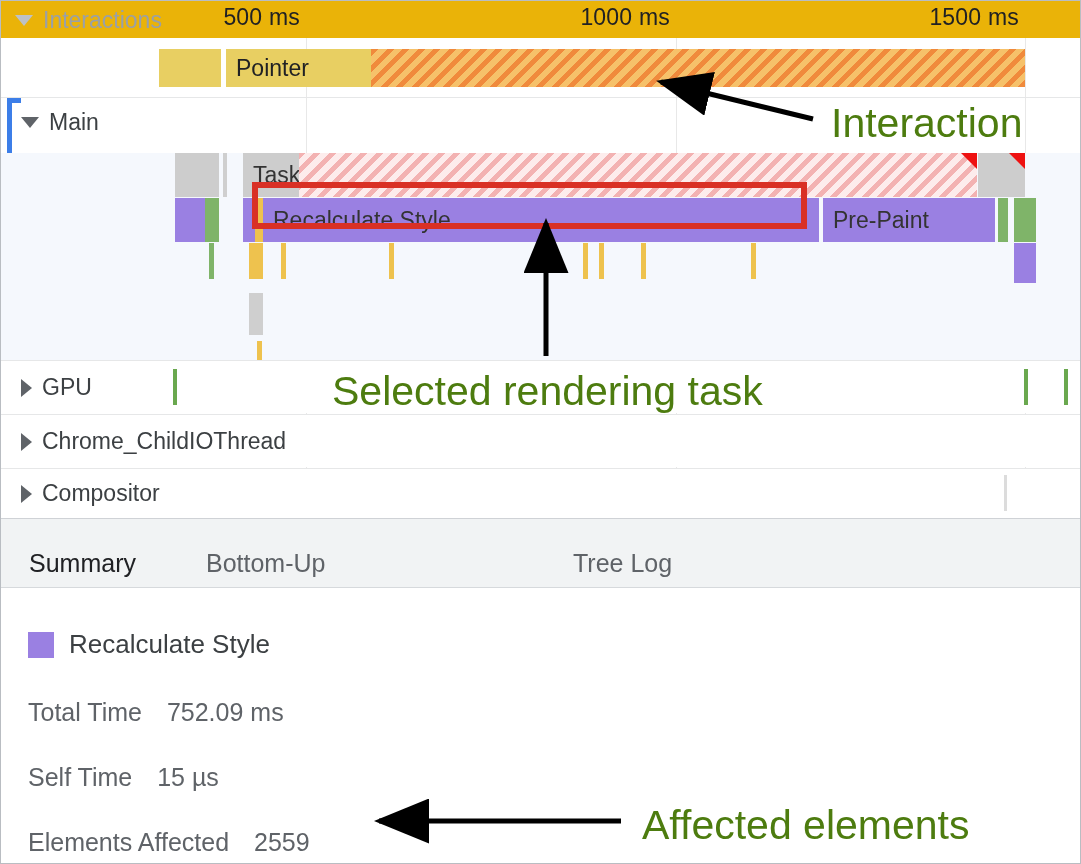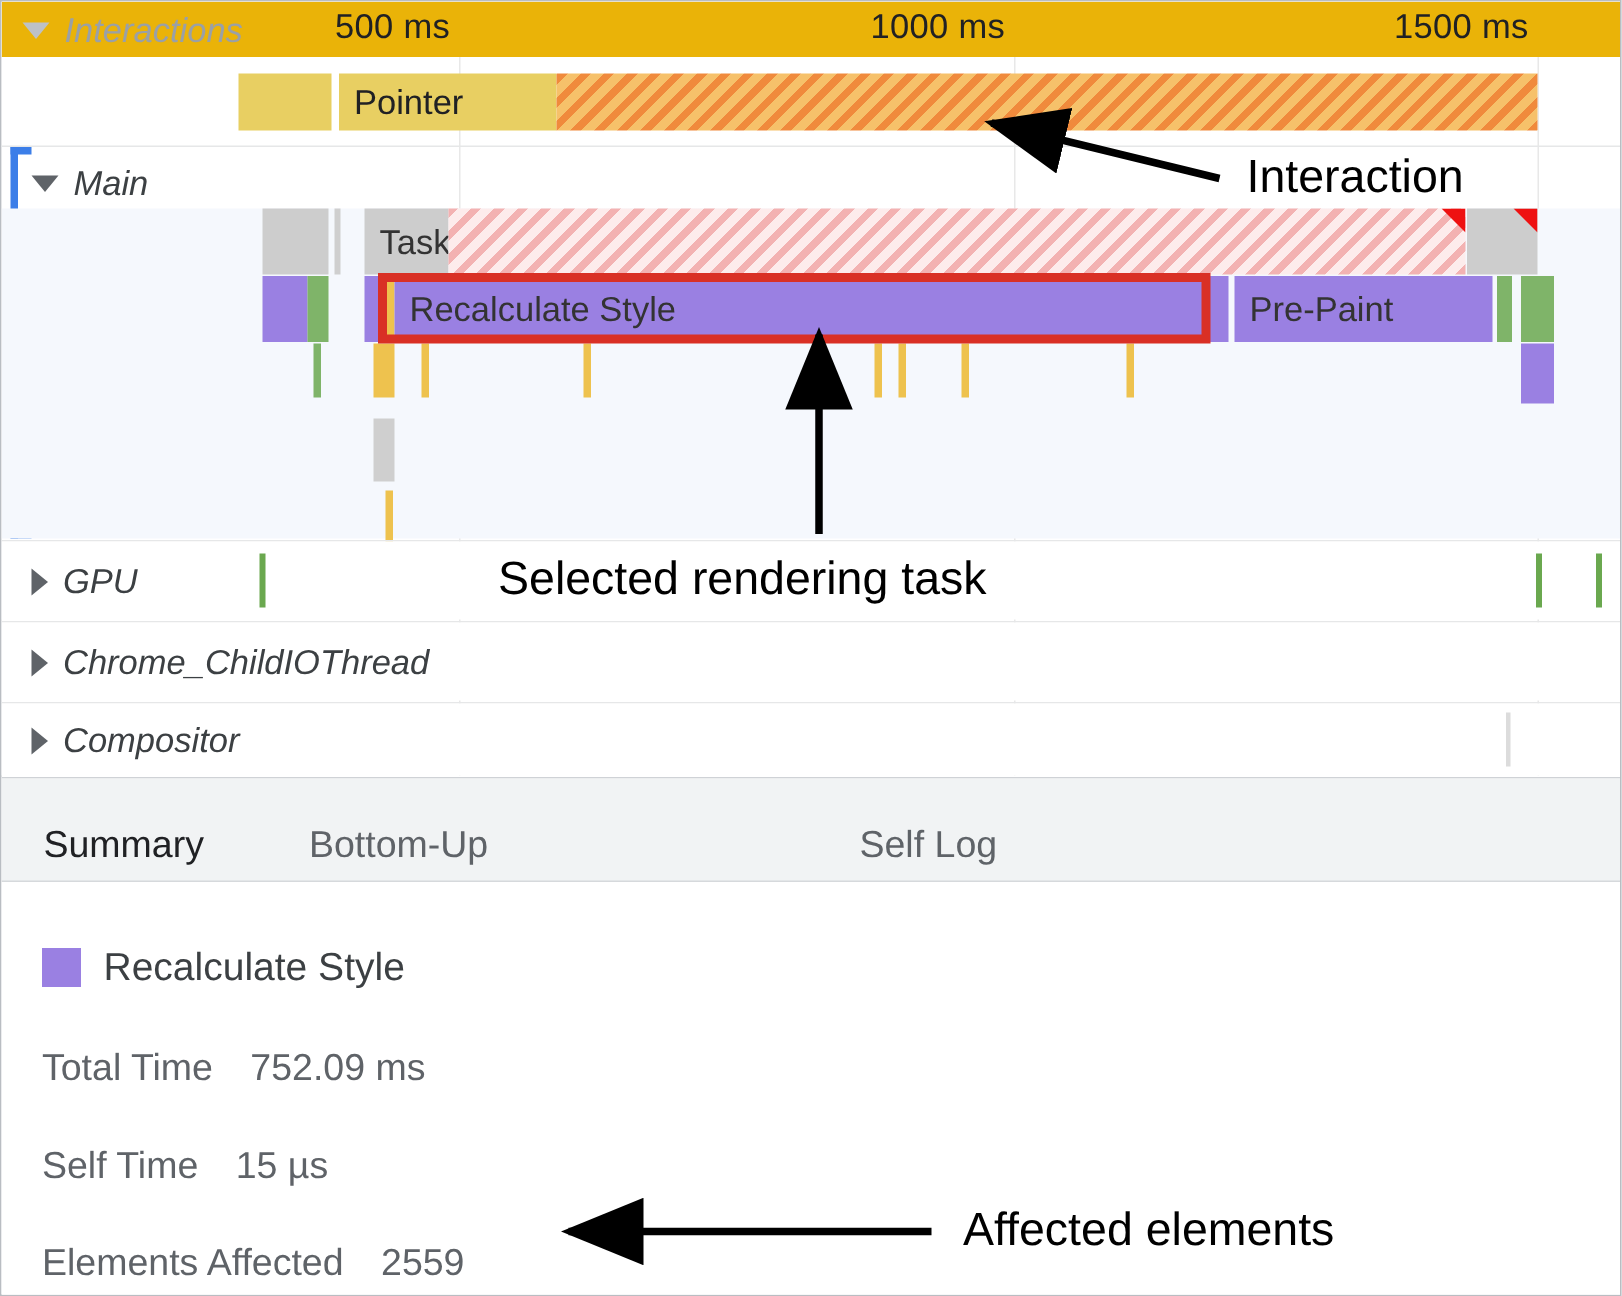--- a/index.html
+++ b/index.html
@@ -14,38 +14,38 @@
 
   .track-divider{position:absolute;left:0;width:1079px;height:1px;background:#e6e7e8;}
 
   
   #ruler{position:absolute;left:0;top:0;width:1079px;height:37px;background:#eab308;}
   .rtick{position:absolute;top:0;width:1px;height:516px;background:#e8e8e8;}
   .rlabel{position:absolute;top:3px;font-size:23px;color:#202124;letter-spacing:.2px;
           transform:translateX(-100%);padding-right:6px;white-space:nowrap;}
 
   
-  .ghead{position:absolute;left:0;font-size:23px;color:#3c4043;display:flex;align-items:center;gap:10px;font-style:italic;}
+  .ghead{position:absolute;left:0;font-size:23px;color:#3c4043;display:flex;align-items:center;gap:10px;}
   .ghead .tri{width:0;height:0;}
   .tri-down{border-left:9px solid transparent;border-right:9px solid transparent;border-top:11px solid #5f6368;}
   .tri-right{border-top:9px solid transparent;border-bottom:9px solid transparent;border-left:11px solid #5f6368;}
   .ghead.muted{color:#9aa0a6;}
   .ghead.muted .tri-down{border-top-color:#bdc1c6;}
 
   
   #interactions-rows{position:absolute;left:0;top:38px;width:1079px;height:57px;}
   .ibar{position:absolute;top:10px;height:38px;}
   .ibar-plain{background:#e8cf62;}
   .ibar-label{background:#e8cf62;color:#202124;font-size:23px;line-height:38px;padding-left:10px;box-sizing:border-box;}
   .ibar-hatch{
     background:repeating-linear-gradient(-45deg,#f08a3c 0 5px,#f6c16a 5px 11px);
   }
 
   
-  #main-body{position:absolute;left:0;top:138px;width:1079px;height:220px;background:#f5f8fd;}
+  #main-body{position:absolute;left:0;top:152px;width:1079px;height:220px;background:#f5f8fd;}
   .sel-bracket{position:absolute;left:6px;top:97px;width:14px;height:261px;
                border:5px solid #3c7ee8;border-right:none;box-sizing:border-box;}
 
   .ev{position:absolute;box-sizing:border-box;font-size:23px;color:#333;
       line-height:44px;white-space:nowrap;overflow:hidden;}
   .ev-gray{background:#cdcdcd;}
   .ev-purple{background:#9a80e2;}
   .ev-green{background:#6aa84f;opacity:.85;}
   .ev-yellow{background:#eec24e;}
   .ev-lgray{background:#cfcfcf;}
@@ -74,21 +74,21 @@
   #summary{position:absolute;left:0;top:69px;width:1079px;height:276px;background:#fff;}
   .sum-title{position:absolute;left:27px;top:41px;display:flex;align-items:center;gap:15px;}
   .sum-swatch{width:26px;height:26px;background:#9a80e2;}
   .sum-title-text{font-size:26px;color:#3c4043;}
   .sum-row{position:absolute;left:27px;font-size:25px;color:#5f6368;white-space:nowrap;}
   .sum-row .k{}
   .sum-row .v{margin-left:18px;}
 
   
   #annot{position:absolute;left:0;top:0;width:1081px;height:864px;pointer-events:none;}
-  .anno-text{position:absolute;font-size:31px;color:#000000;white-space:nowrap;}
+  .anno-text{position:absolute;font-size:41px;color:#4d7c0f;white-space:nowrap;}
 </style>
 </head>
 <body>
 
 <div id="app">
 
   <div id="timeline">
 
     <div class="rtick" style="left:305px"></div>
     <div class="rtick" style="left:675px"></div>
@@ -185,21 +185,21 @@
     <div class="ghead" style="left:20px;top:479px">
       <span class="tri tri-right"></span>
       <span>Compositor</span>
     </div>
   </div>
 
   <div id="bottom">
     <div id="tabs">
       <div class="tab active" style="left:24px">Summary</div>
       <div class="tab" style="left:201px">Bottom-Up</div>
-      <div class="tab" style="left:568px">Self Log</div>
+      <div class="tab" style="left:568px">Tree Log</div>
     </div>
 
     <div id="summary">
       <div class="sum-title">
         <span class="sum-swatch"></span>
         <span class="sum-title-text">Recalculate Style</span>
       </div>
 
       <div class="sum-row" style="top:110px">
         <span class="k">Total Time</span>

